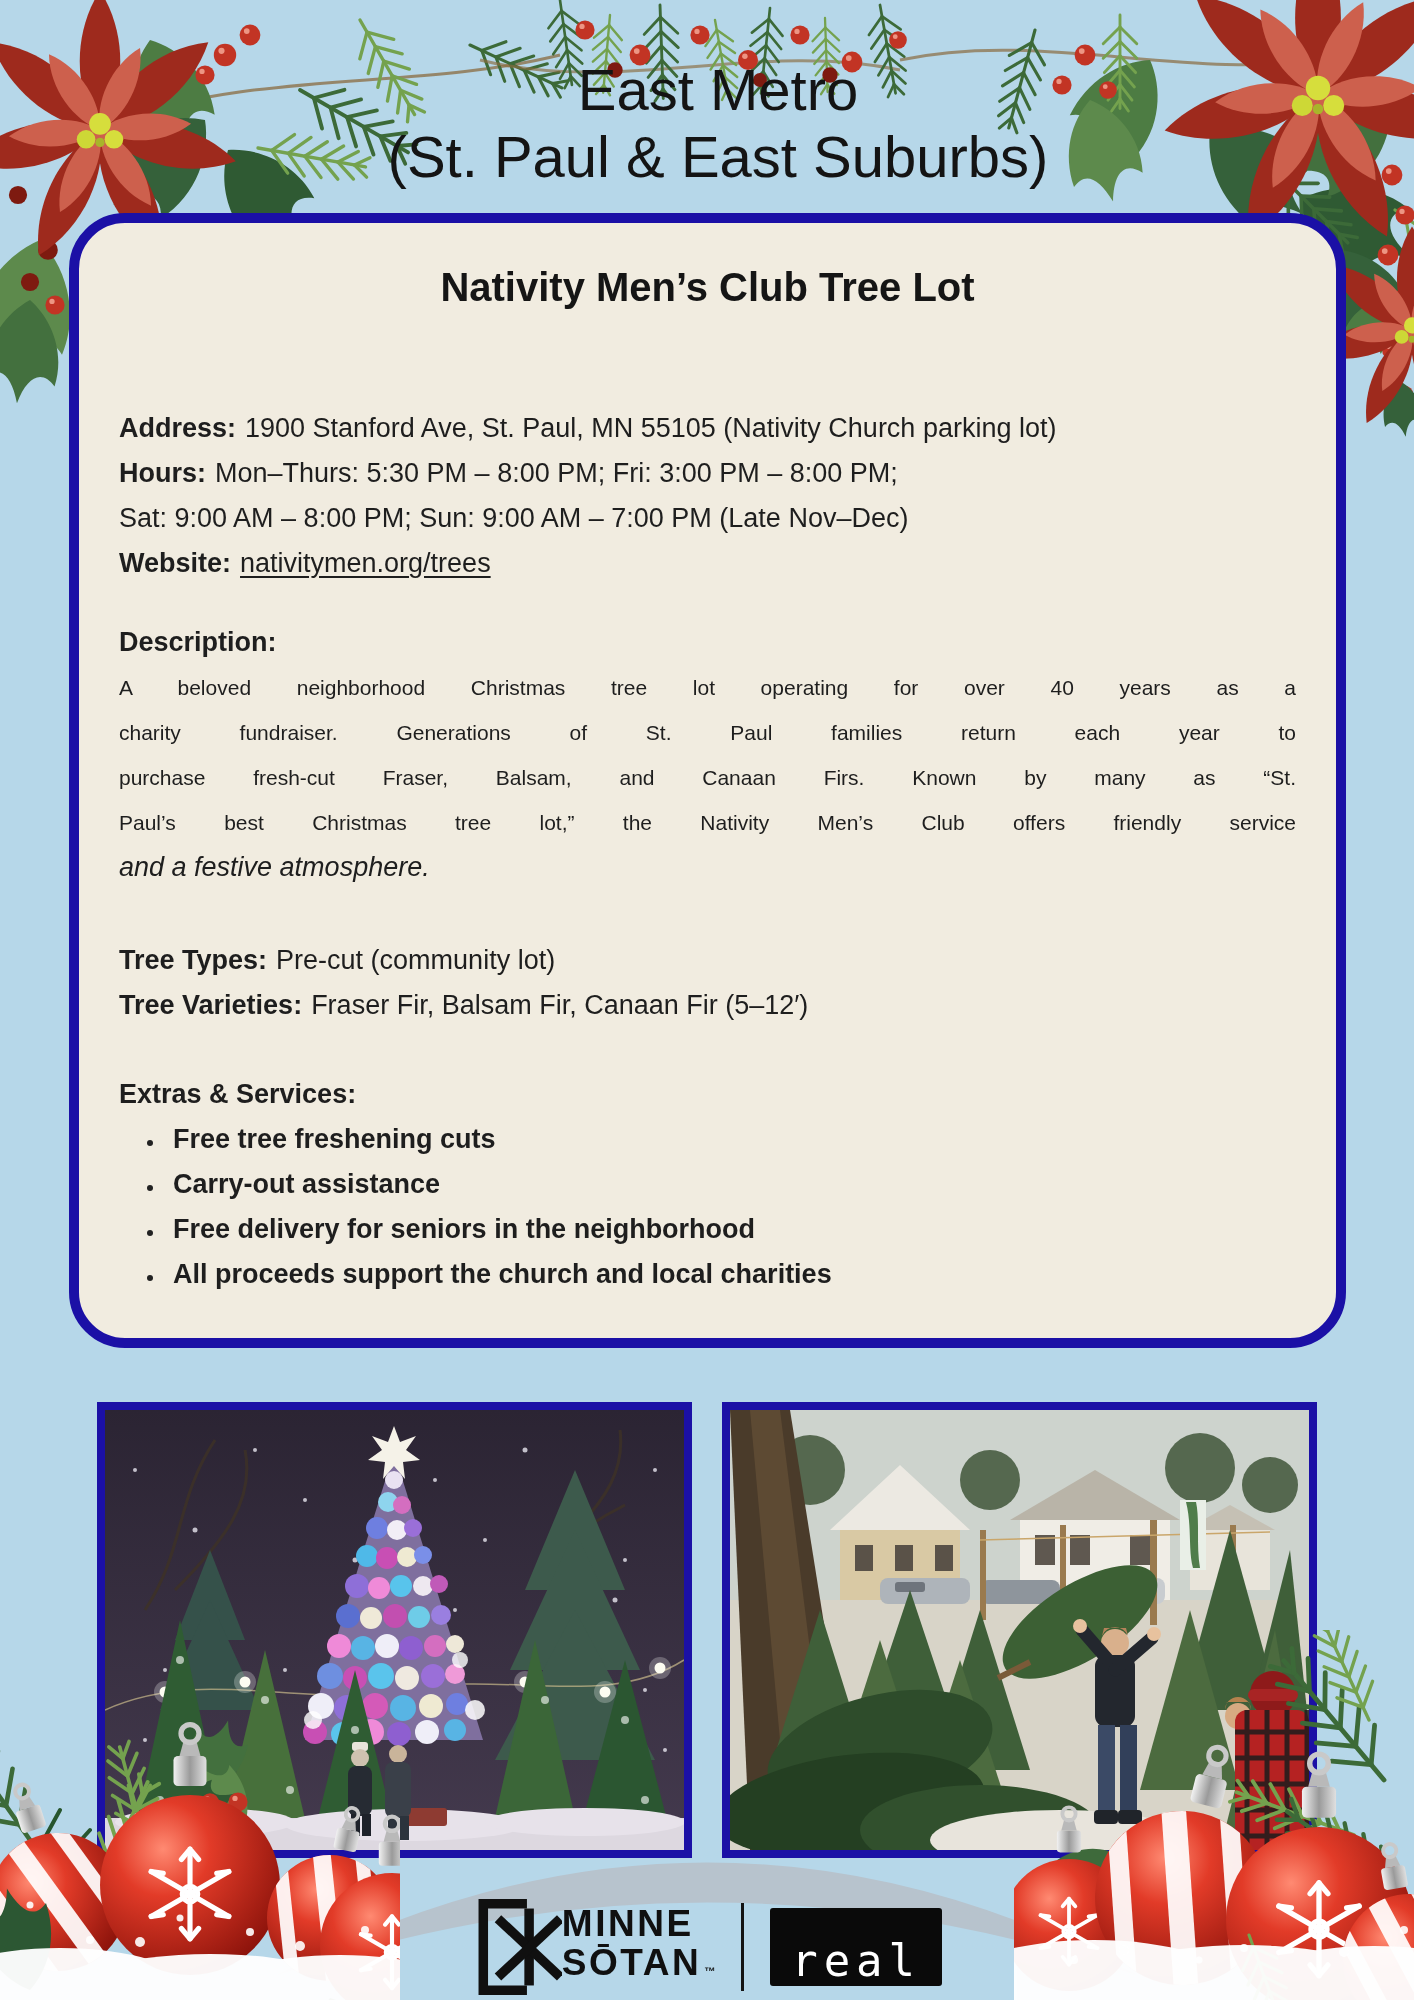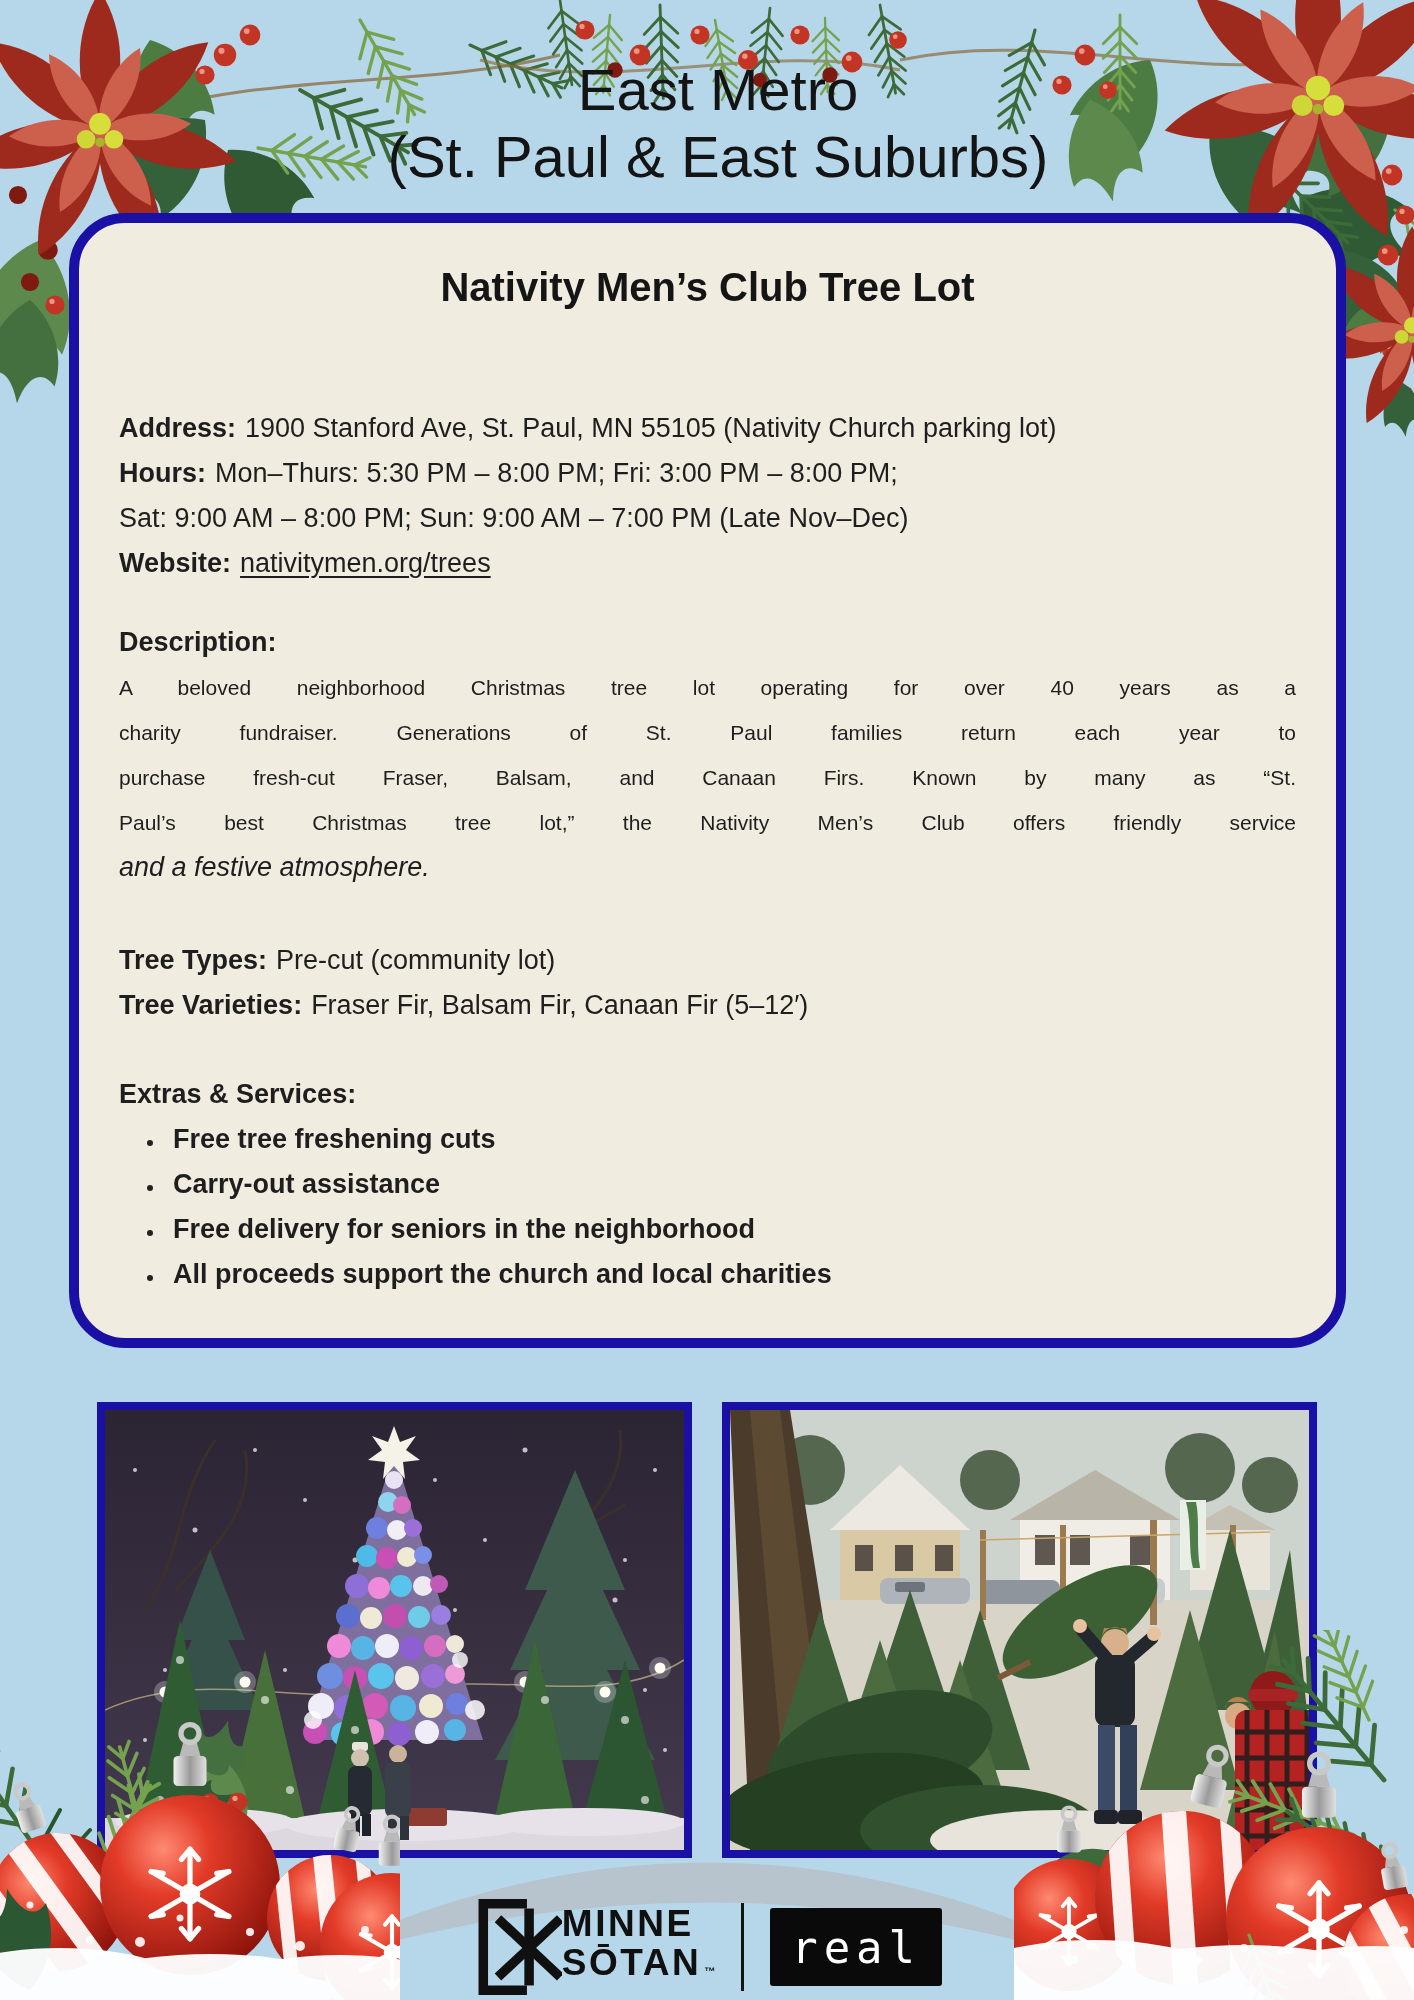--- a/index.html
+++ b/index.html
@@ -30,21 +30,21 @@
   .decor-bl{position:absolute;left:0;top:1690px;}
   .decor-br{position:absolute;left:1014px;top:1630px;}
   .footer{position:absolute;left:0;top:1896px;width:100%;display:flex;justify-content:center;
           align-items:center;gap:26px;}
   .mn-logo{display:flex;align-items:center;}
   .mn-mark{width:90px;height:102px;}
   .mn-text{font-weight:700;font-size:37px;line-height:39px;letter-spacing:2.5px;color:#101010;}
   .tm{font-size:11px;font-weight:700;letter-spacing:0;margin-left:3px;}
   .logo-divider{width:3px;height:88px;background:#141414;}
   .real-badge{width:172px;height:78px;background:#0a0a0a;border-radius:3px;
-              display:flex;align-items:center;justify-content:center;}
+              display:flex;align-items:flex-end;justify-content:center;}
   .real-badge span{color:#fff;font-family:"DejaVu Sans Mono",monospace;font-size:44px;letter-spacing:6px;}
 </style>
 </head>
 <body>
 
 <div class="canvas">
 
   <svg class="garland" width="1414" height="470" viewBox="0 0 1414 470">
     <defs>
       <radialGradient id="redGrad" cx="35%" cy="30%" r="75%">

